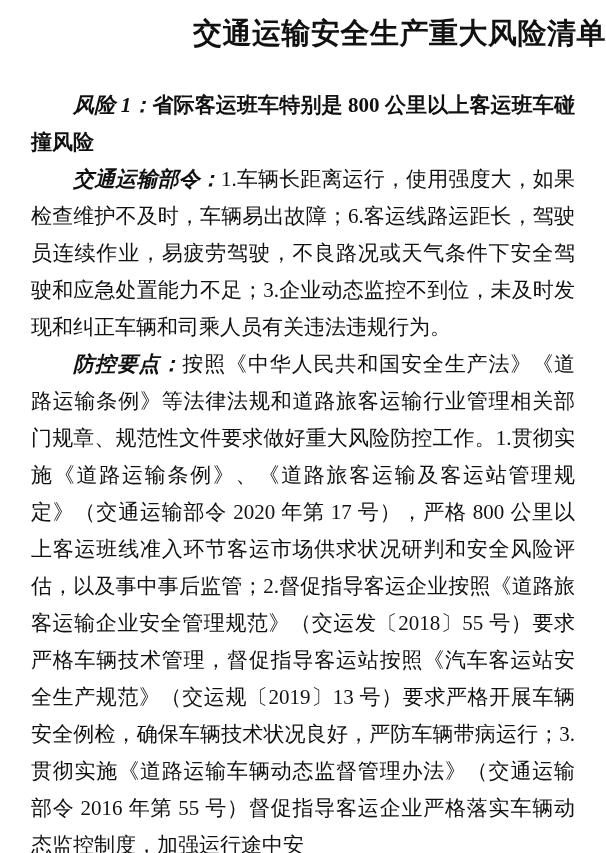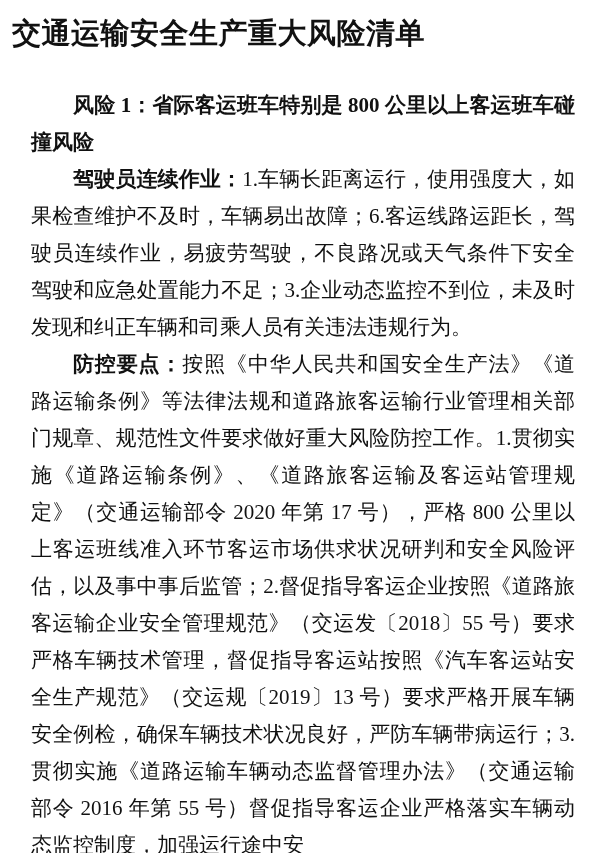--- a/index.html
+++ b/index.html
@@ -15,55 +15,56 @@
     overflow: hidden;
     font-family: "Liberation Serif", "DejaVu Serif", serif;
     box-sizing: border-box;
   }
   .doc-title {
     margin: 0;
     padding-top: 12px;
     font-size: 29px;
     line-height: 42px;
     font-weight: 700;
-    text-align: left;
+    text-align: right;
     letter-spacing: 0.5px;
     padding-left: 12px;
   }
   .content {
     margin: 33px 31px 0 31px;
     font-size: 21px;
     line-height: 37px;
     text-align: justify;
     text-justify: inter-character;
   }
   .content p {
     margin: 0;
     padding: 0;
     text-indent: 2em;
   }
   .para-lead {
     font-weight: 700;
+    font-style: italic;
   }
   .para-bold {
     font-weight: 700;
   }
 </style>
 </head>
 <body>
 
 <div class="page">
   <h1 class="doc-title">交通运输安全生产重大风险清单</h1>
 
   <div class="content">
     <p class="para-bold">
       <span class="para-lead">风险 1：</span><span>省际客运班车特别是 800 公里以上客运班车碰撞风险</span>
     </p>
 
     <p>
-      <span class="para-lead">驾驶员连续作业：</span><span>1.车辆长距离运行，使用强度大，如果检查维护不及时，车辆易出故障；6.客运线路运距长，驾驶员连续作业，易疲劳驾驶，不良路况或天气条件下安全驾驶和应急处置能力不足；3.企业动态监控不到位，未及时发现和纠正车辆和司乘人员有关违法违规行为。</span>
+      <span class="para-lead">交通运输部令：</span><span>1.车辆长距离运行，使用强度大，如果检查维护不及时，车辆易出故障；6.客运线路运距长，驾驶员连续作业，易疲劳驾驶，不良路况或天气条件下安全驾驶和应急处置能力不足；3.企业动态监控不到位，未及时发现和纠正车辆和司乘人员有关违法违规行为。</span>
     </p>
 
     <p>
       <span class="para-lead">防控要点：</span><span>按照《中华人民共和国安全生产法》《道路运输条例》等法律法规和道路旅客运输行业管理相关部门规章、规范性文件要求做好重大风险防控工作。1.贯彻实施《道路运输条例》、《道路旅客运输及客运站管理规定》（交通运输部令 2020 年第 17 号），严格 800 公里以上客运班线准入环节客运市场供求状况研判和安全风险评估，以及事中事后监管；2.督促指导客运企业按照《道路旅客运输企业安全管理规范》（交运发〔2018〕55 号）要求严格车辆技术管理，督促指导客运站按照《汽车客运站安全生产规范》（交运规〔2019〕13 号）要求严格开展车辆安全例检，确保车辆技术状况良好，严防车辆带病运行；3.贯彻实施《道路运输车辆动态监督管理办法》（交通运输部令 2016 年第 55 号）督促指导客运企业严格落实车辆动态监控制度，加强运行途中安</span>
     </p>
   </div>
 </div>
 
 </body></html>

